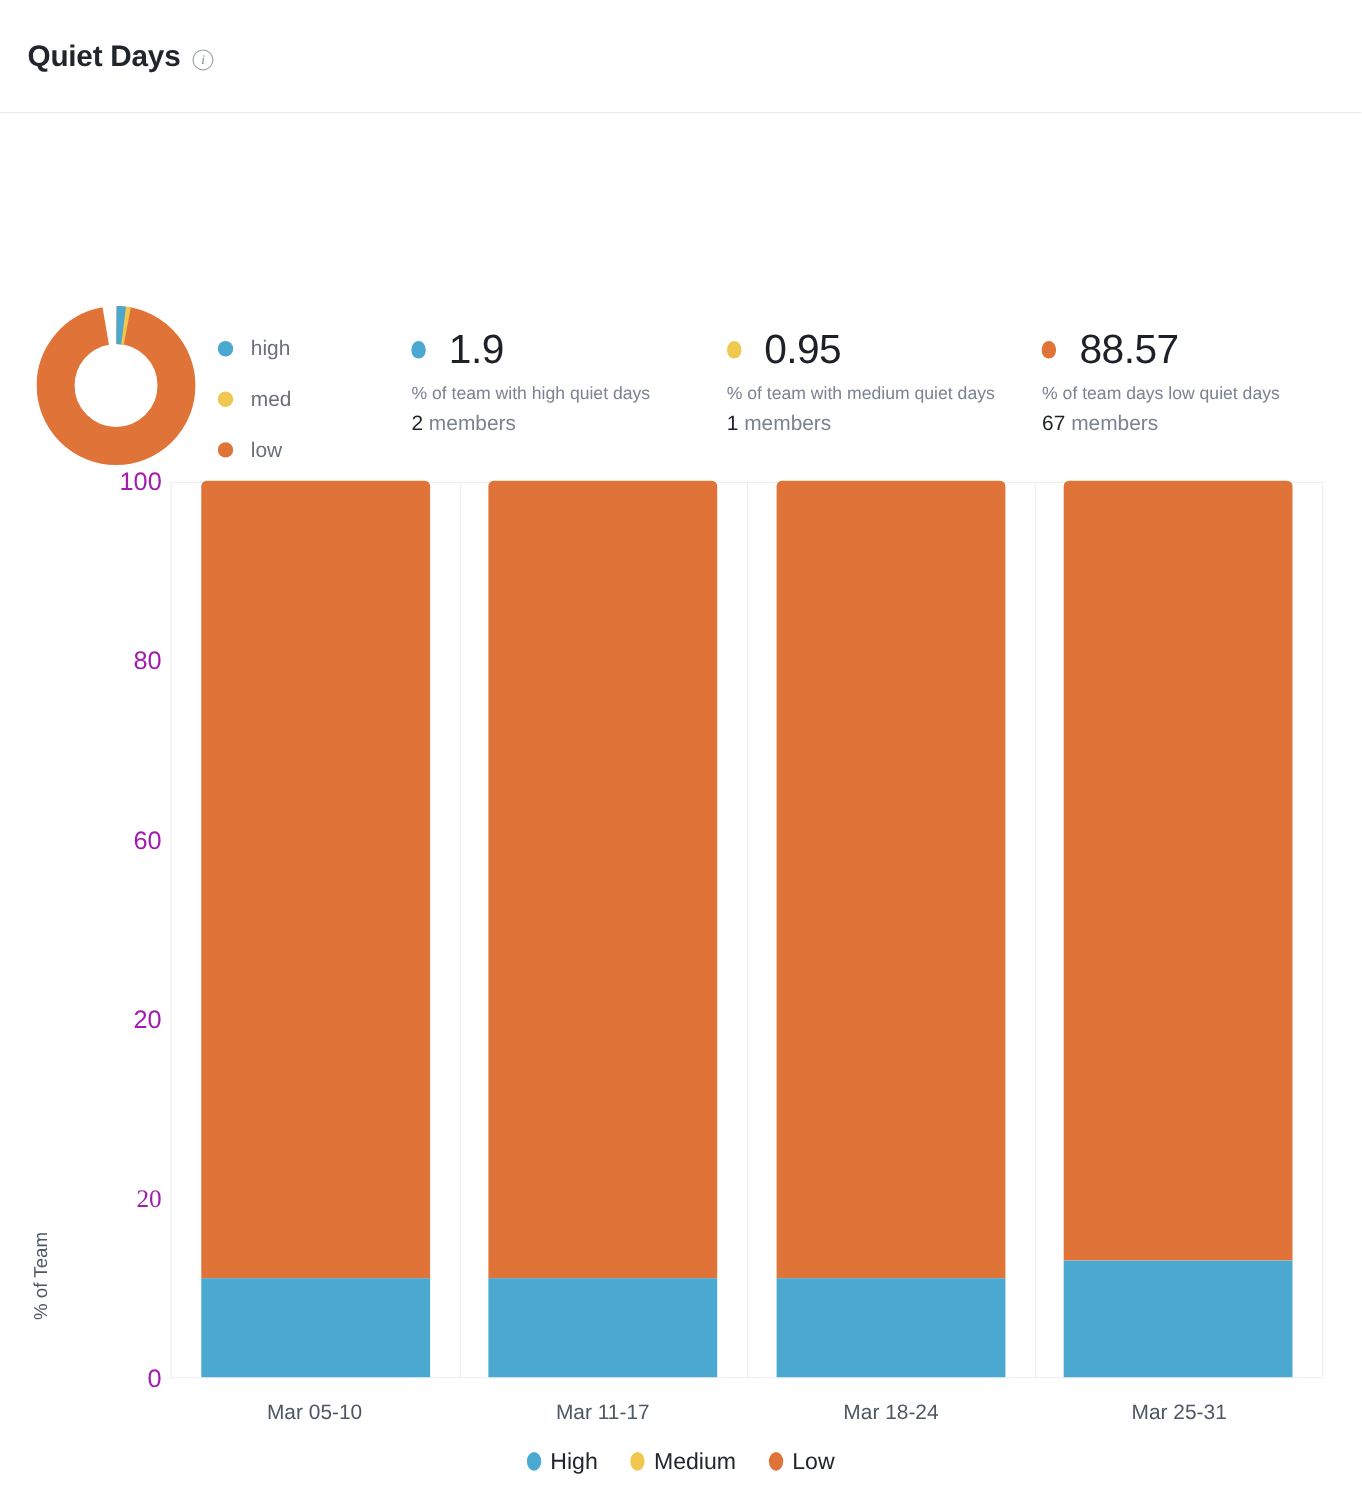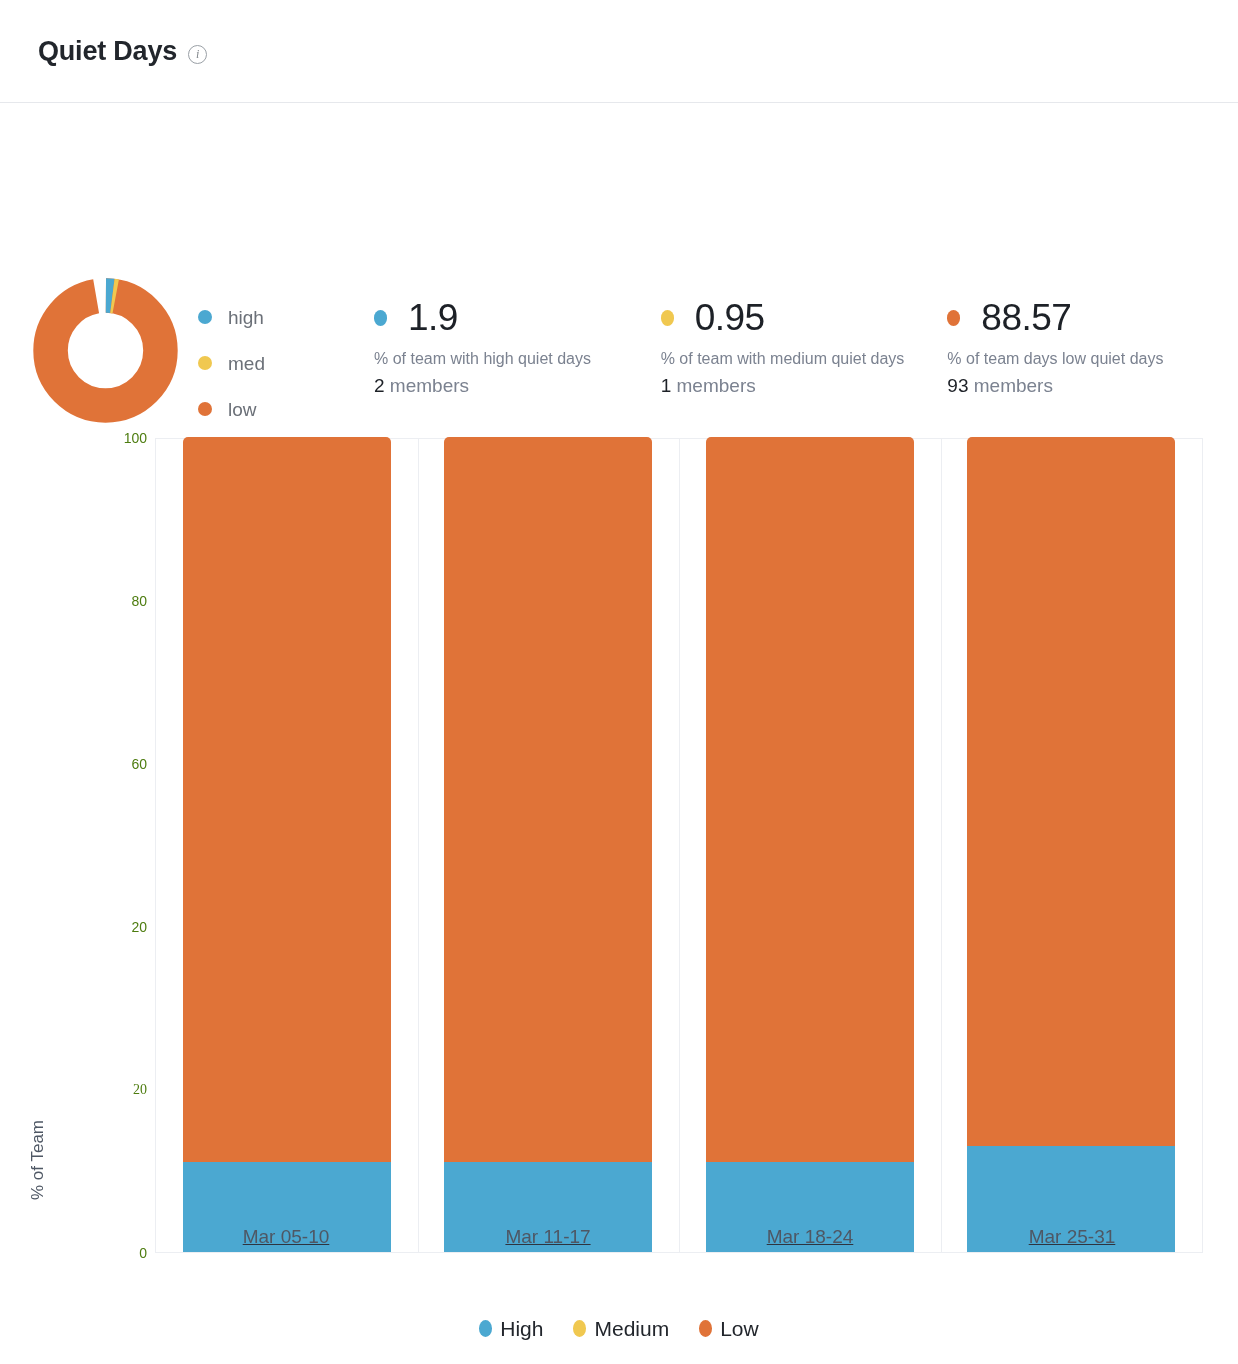--- a/index.html
+++ b/index.html
@@ -14,21 +14,21 @@
     overflow: hidden;
     position: relative;
   }
 
   
   .card-header {
     height: 103px;
     border-bottom: 1px solid #e6e8ec;
     display: flex;
     align-items: center;
-    padding-left: 38px;
+    padding-left: 25px;
   }
   .card-title {
     font-size: 27px;
     font-weight: bold;
     letter-spacing: -0.2px;
     color: #22262c;
     line-height: 1;
   }
   .info-icon {
     width: 19px; height: 19px;
@@ -132,22 +132,22 @@
     white-space: nowrap;
   }
   .yticks {
     position: absolute;
     left: 85px; top: 0;
     width: 62px; height: 860px;
   }
   .ytick {
     position: absolute;
     right: 0;
-    font-size: 14px;
-    color: #4d7c0f;
+    font-size: 23px;
+    color: #a21caf;
     transform: translateY(-50%);
     text-align: right;
     white-space: nowrap;
   }
   .plot {
     position: absolute;
     left: 155px; top: 28px;
     width: 1048px; height: 815px;
     border: 1px solid #eceef2;
     background: #fff;
@@ -175,24 +175,23 @@
     position: relative;
     display: flex;
     flex-direction: column;
     justify-content: flex-end;
   }
   .seg { width: 100%; }
   .seg-top { border-radius: 5px 5px 0 0; }
 
   .xlabels {
     position: absolute;
-    left: 155px; top: 816px;
+    left: 155px; top: 864px;
     width: 1048px;
     display: flex;
-    text-decoration: underline;
   }
   .xlabel {
     flex: 1 1 0;
     text-align: center;
     font-size: 19px;
     color: #4e5764;
   }
 
   .bottom-legend {
     position: absolute;
@@ -268,21 +267,21 @@
       <div class="stat-desc">% of team with medium quiet days</div>
       <div class="stat-members"><b>1</b><span> members</span></div>
     </div>
 
     <div class="stat">
       <div class="stat-top">
         <span class="stat-dot" style="background:#E07338"></span>
         <span class="stat-value">88.57</span>
       </div>
       <div class="stat-desc">% of team days low quiet days</div>
-      <div class="stat-members"><b>93</b><span> members</span></div>
+      <div class="stat-members"><b>67</b><span> members</span></div>
     </div>
 
   </div>
 </div>
 
 <div class="chart-area">
 
   <div class="ylabel">% of Team</div>
 
   <div class="yticks" id="yticks">

